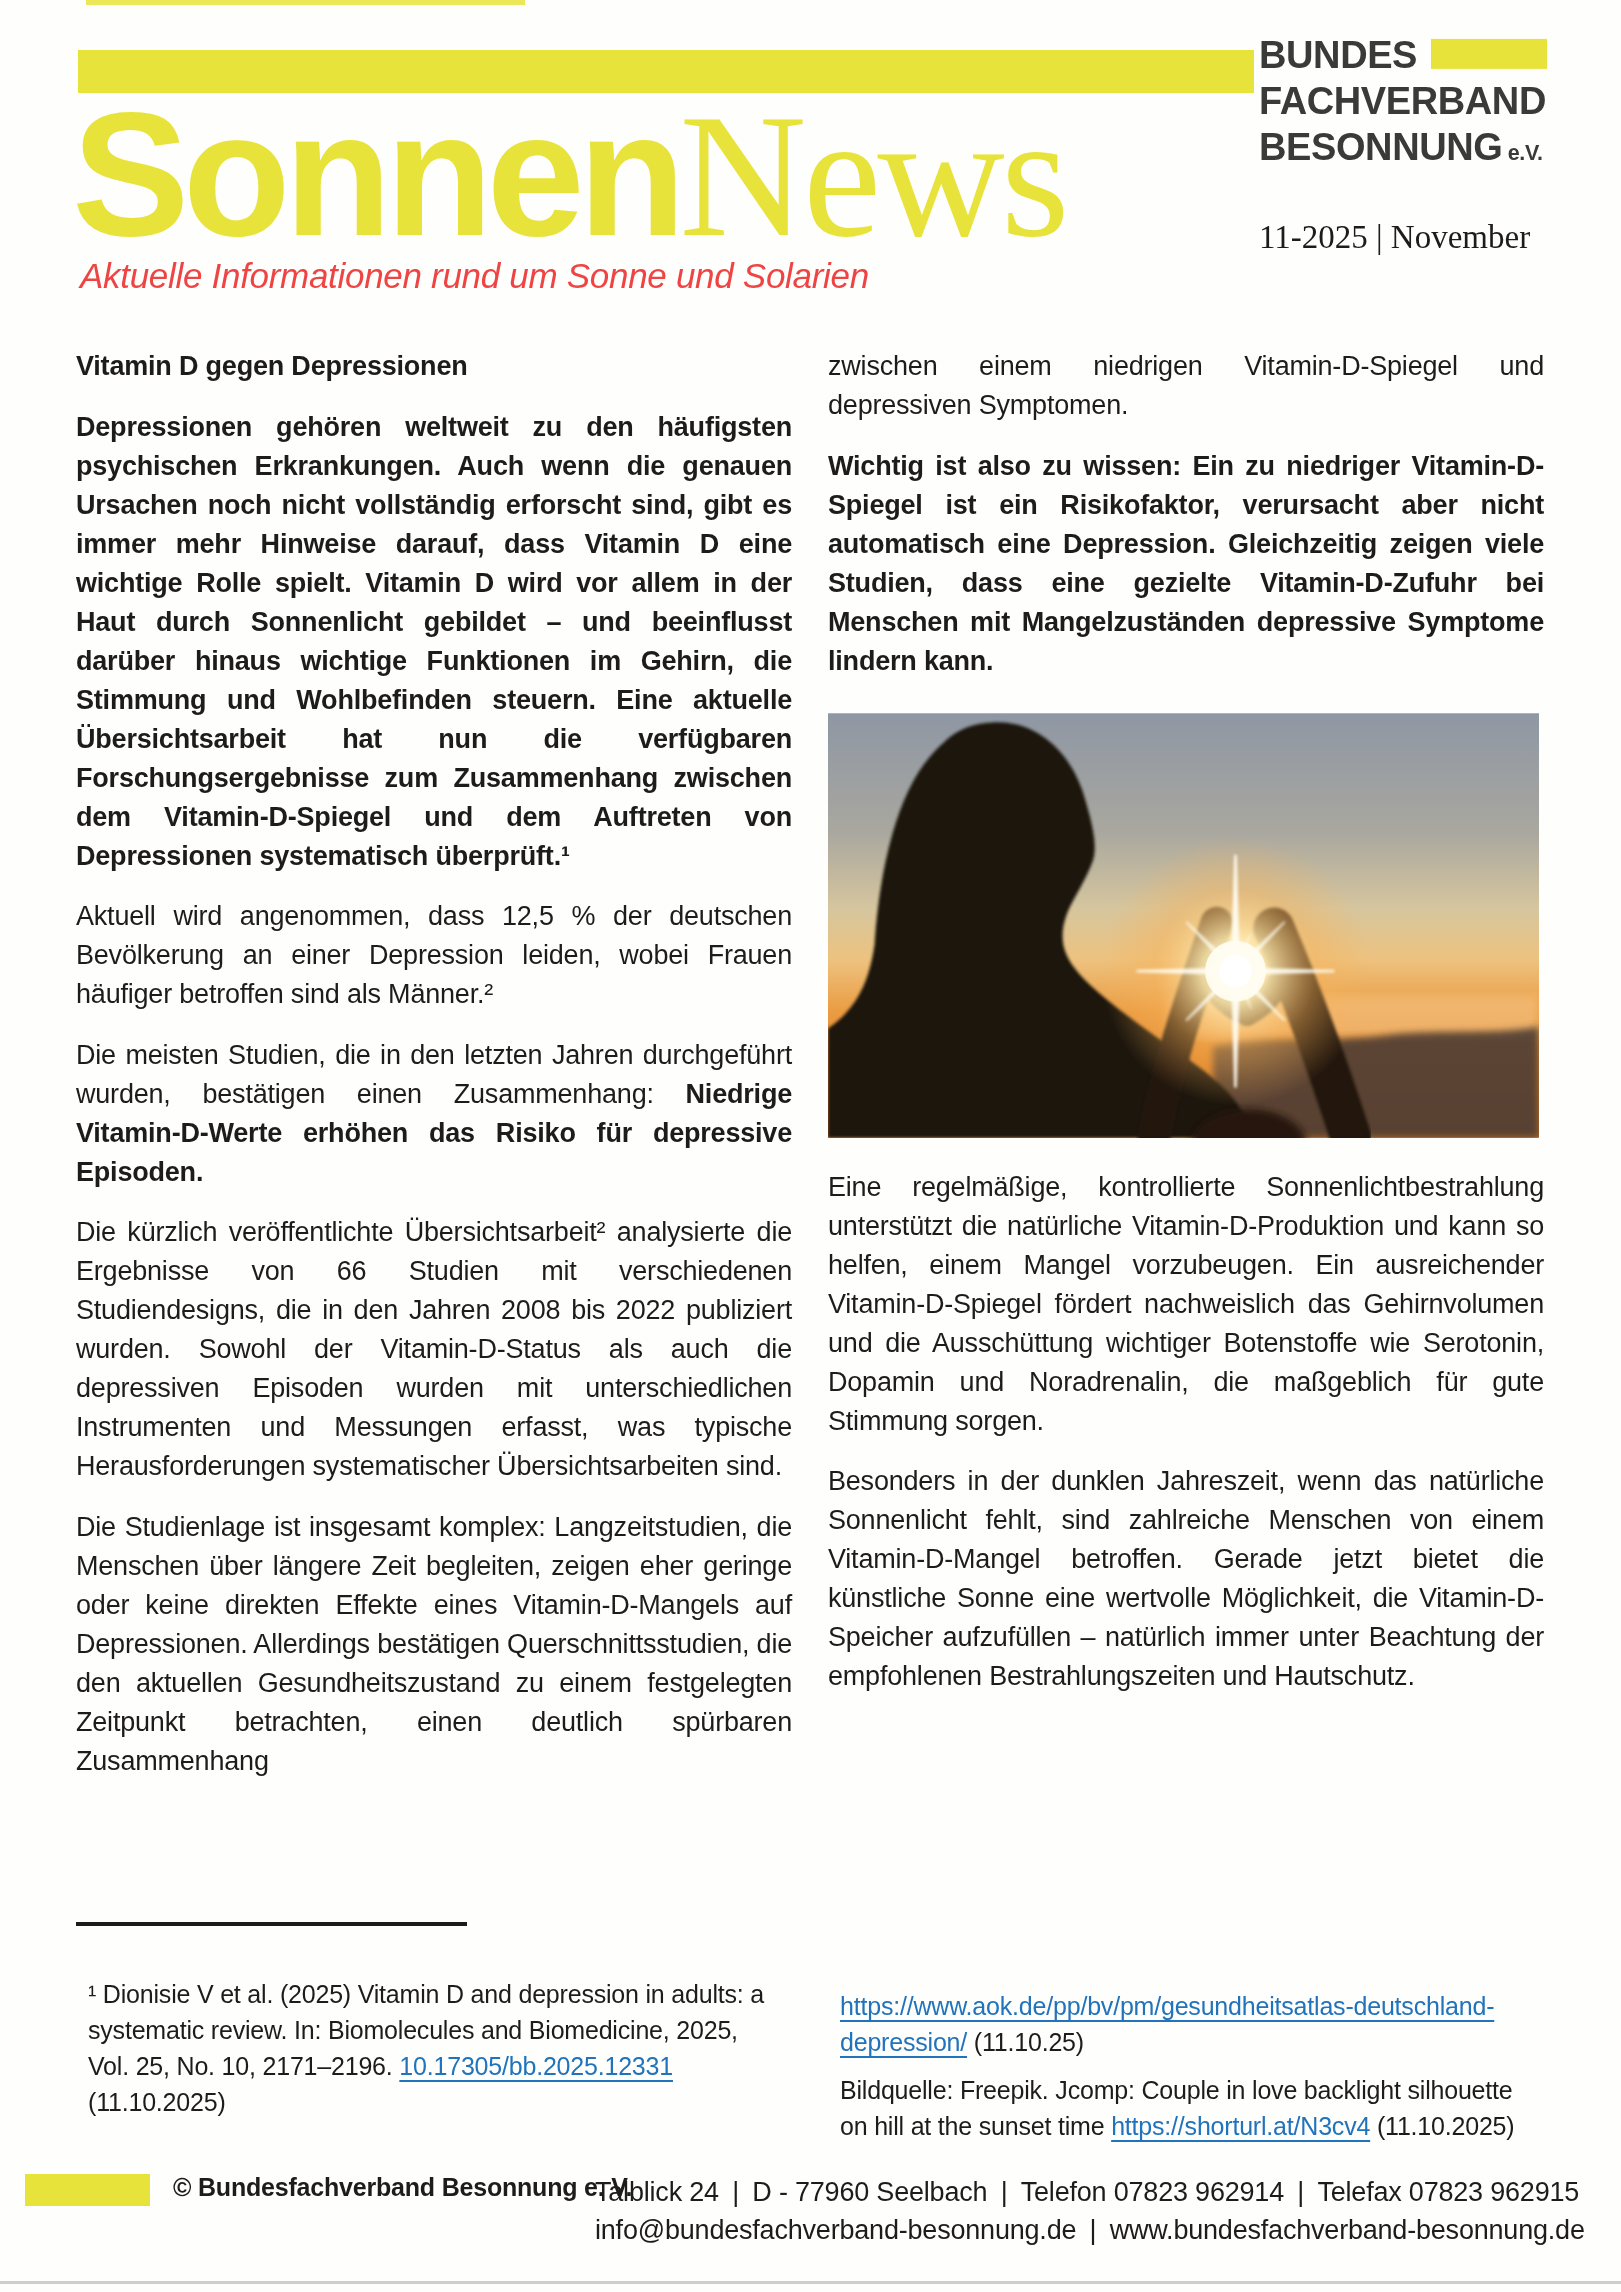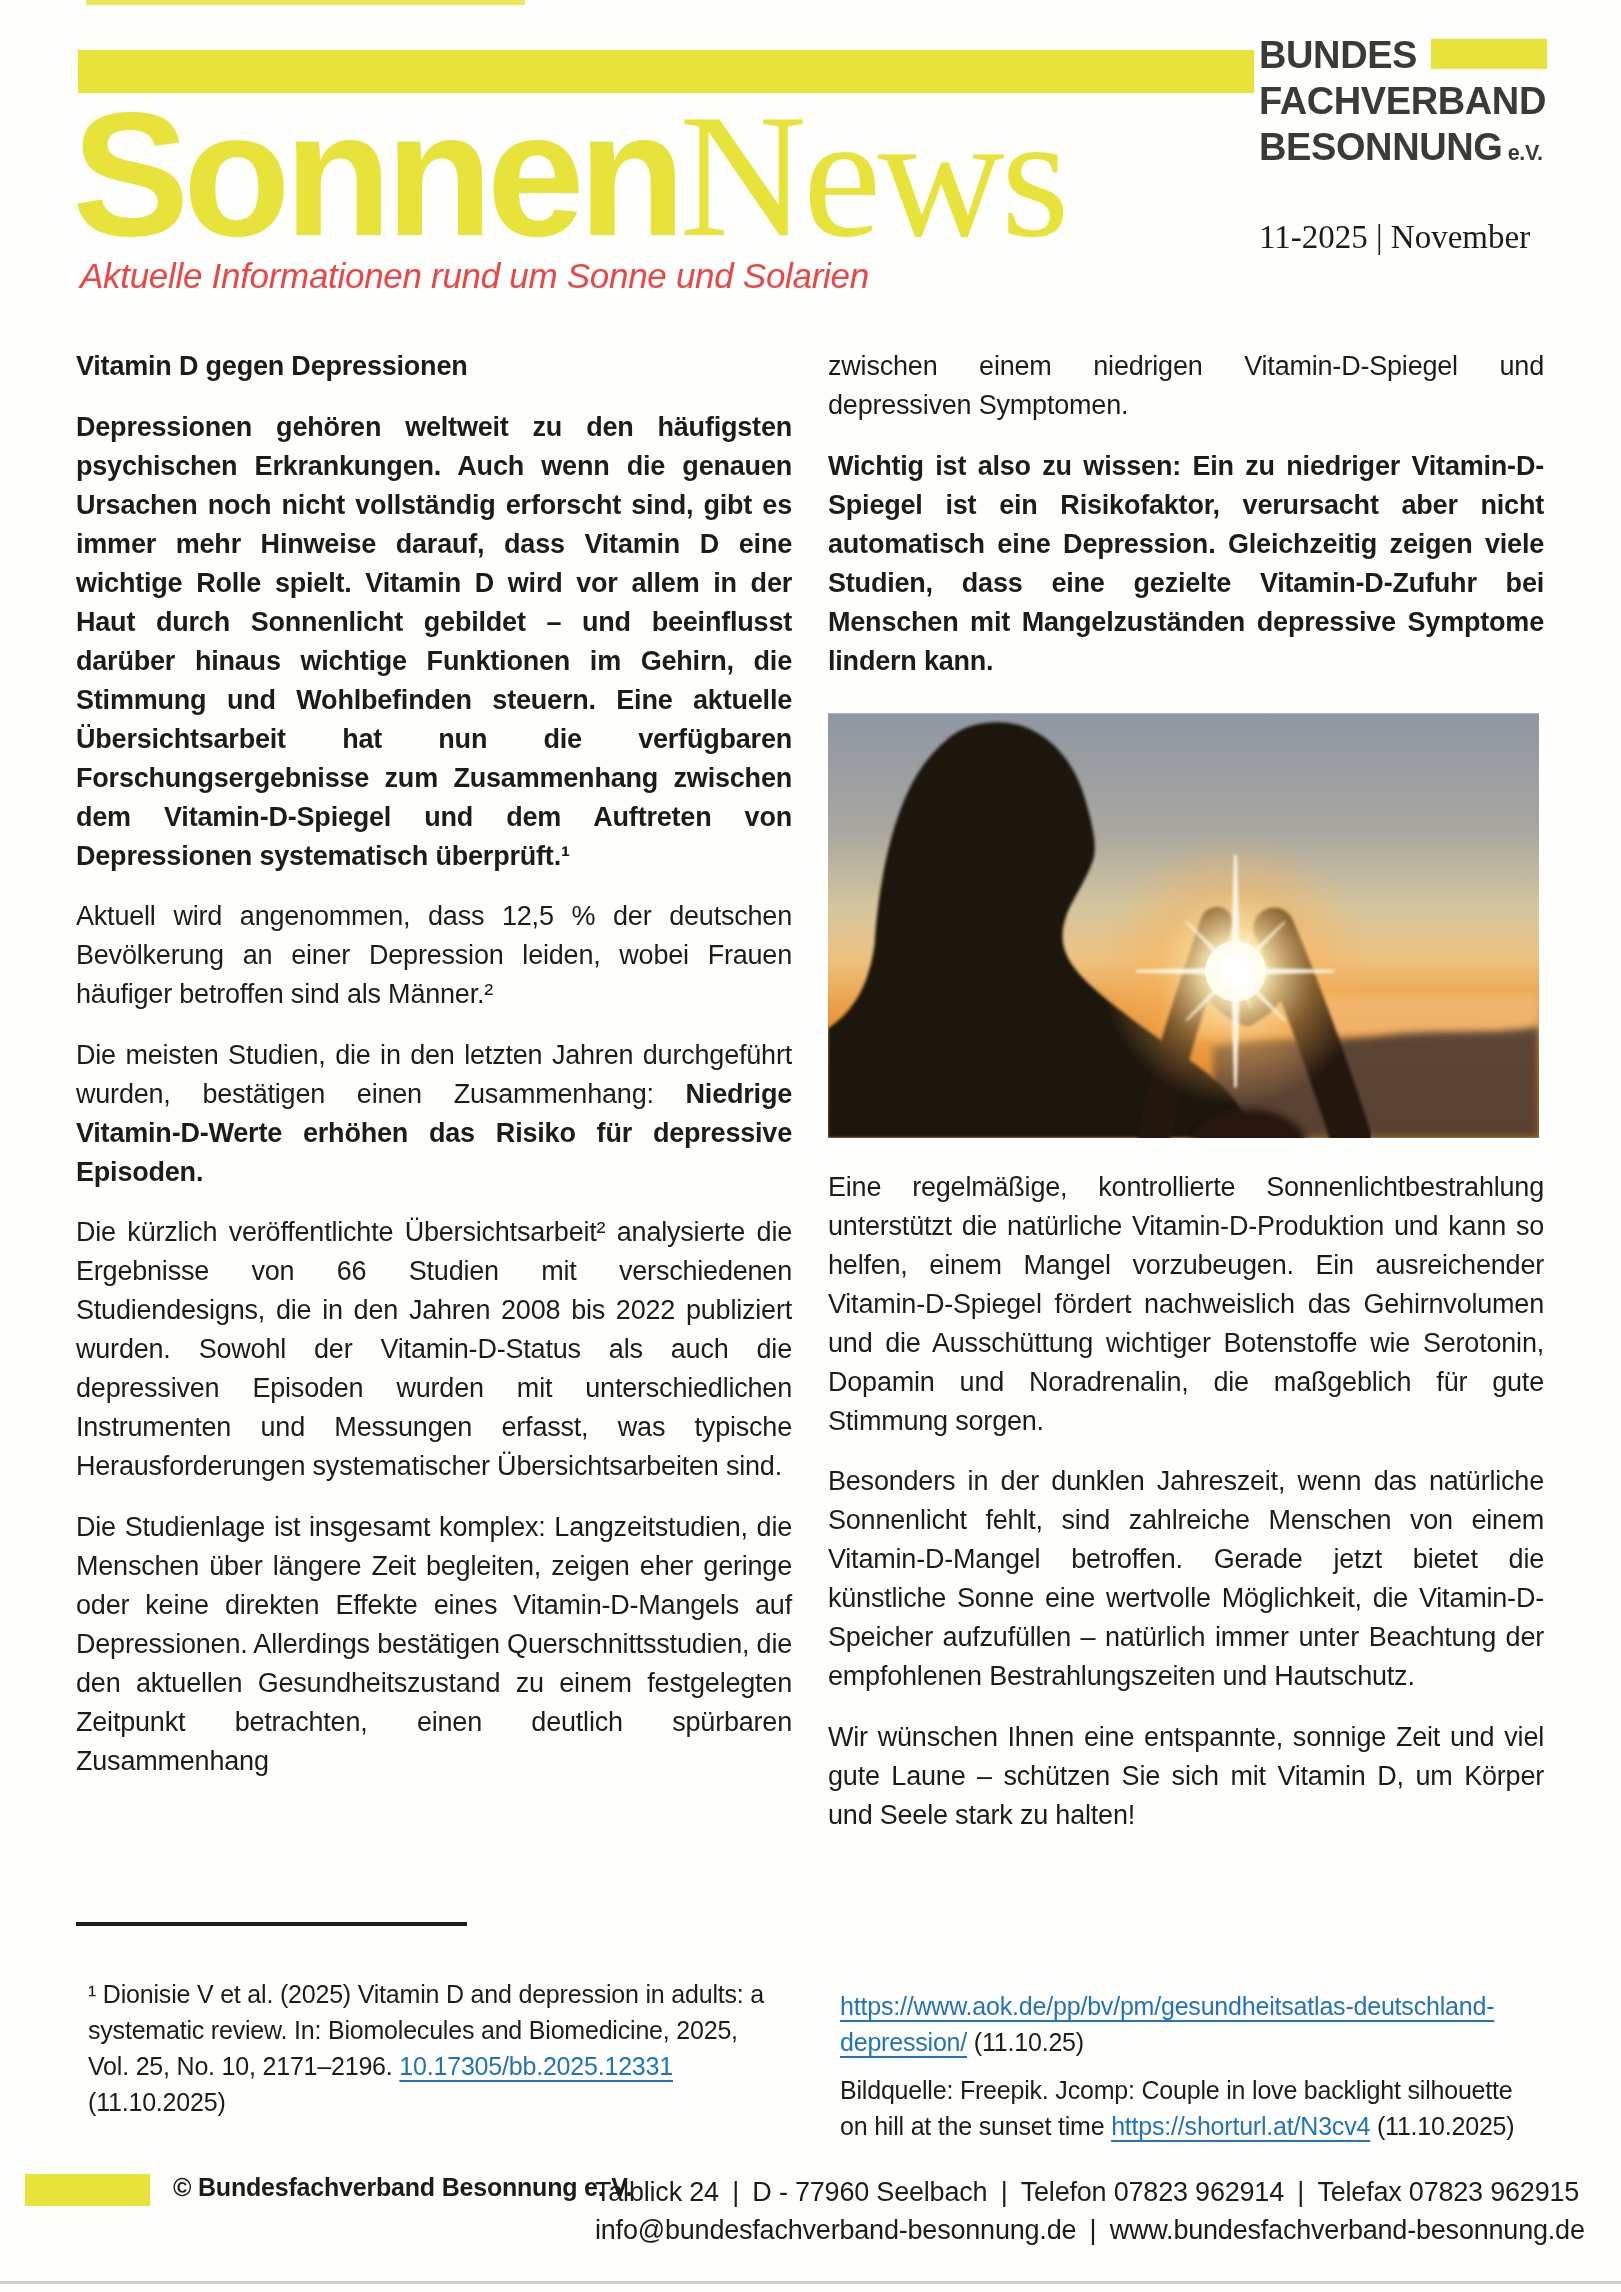--- a/index.html
+++ b/index.html
@@ -144,21 +144,20 @@
             <use href="#ray" transform="rotate(22) scale(0.35)"></use>
             <use href="#ray" transform="rotate(157) scale(0.35)"></use>
           </g>
           <circle cx="455" cy="288" r="34" fill="#fffdf2" opacity="0.95"></circle>
           <circle cx="455" cy="288" r="18" fill="#ffffff"></circle>
         </g>
       </svg>
 
       <p>Eine regelmäßige, kontrollierte Sonnenlichtbestrahlung unterstützt die natürliche Vitamin-D-Produktion und kann so helfen, einem Mangel vorzubeugen. Ein ausreichender Vitamin-D-Spiegel fördert nachweislich das Gehirnvolumen und die Ausschüttung wichtiger Botenstoffe wie Serotonin, Dopamin und Noradrenalin, die maßgeblich für gute Stimmung sorgen.</p>
       <p>Besonders in der dunklen Jahreszeit, wenn das natürliche Sonnenlicht fehlt, sind zahlreiche Menschen von einem Vitamin-D-Mangel betroffen. Gerade jetzt bietet die künstliche Sonne eine wertvolle Möglichkeit, die Vitamin-D-Speicher aufzufüllen – natürlich immer unter Beachtung der empfohlenen Bestrahlungszeiten und Hautschutz.</p>
-      <p>Wir wünschen Ihnen eine entspannte, sonnige Zeit und viel gute Laune – schützen Sie sich mit Vitamin D, um Körper und Seele stark zu halten!</p>
     </section>
   </main>
 
   <section class="fnrow">
     <div class="fn-col">
       <div class="fn-rule"></div>
       <p><span>¹ Dionisie V et al. (2025) Vitamin D and depression in adults: a systematic review. In: Biomolecules and Biomedicine, 2025, Vol. 25, No. 10, 2171–2196. </span><a class="link">10.17305/bb.2025.12331</a><span> (11.10.2025)</span></p>
     </div>
     <div class="fn-col right">
       <p><a class="link">https://www.aok.de/pp/bv/pm/gesundheitsatlas-deutschland-depression/</a><span> (11.10.25)</span></p>

